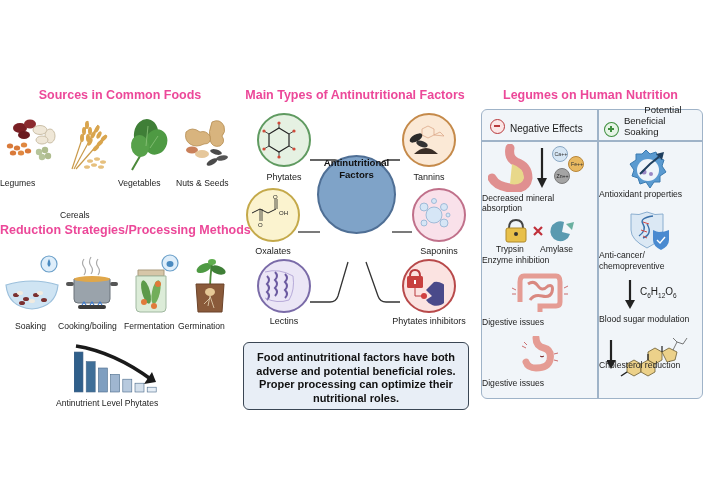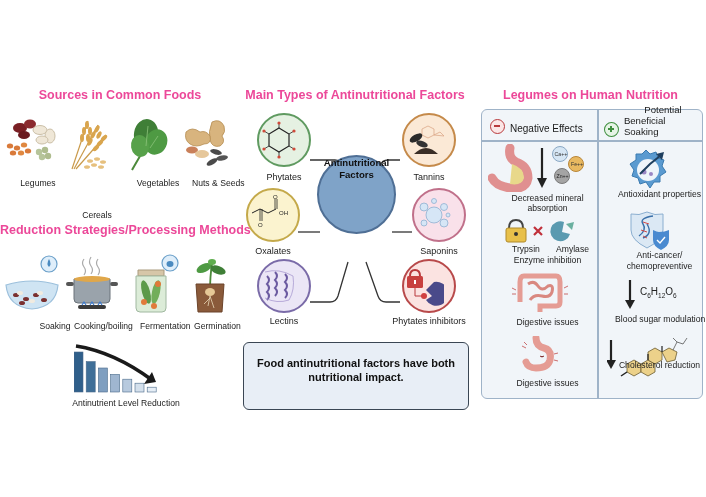--- a/index.html
+++ b/index.html
@@ -1,23 +1,23 @@
 <!DOCTYPE html>
 <html><head>
 <meta charset="utf-8">
 <style>
   * { box-sizing: border-box; margin: 0; padding: 0; }
   body { width: 706px; height: 497px; background: #ffffff; font-family: "Liberation Sans", sans-serif; color: #222; position: relative; overflow: hidden; }
   .abs { position: absolute; }
   .h2 { font-weight: bold; font-size: 12.5px; color: #ec4899; text-align: center; white-space: nowrap; }
-  .lbl { font-size: 8.6px; color: #222; text-align: center; white-space: nowrap; padding-left: 16px; }
+  .lbl { font-size: 8.6px; color: #222; white-space: nowrap; }
   .lbl-b { font-size: 9px; color: #222; text-align: center; white-space: nowrap; }
   svg { display: block; }
   .circle { position: absolute; border-radius: 50%; border: 2px solid; display:flex; align-items:center; justify-content:flex-start; }
-  .summary { position:absolute; left:243px; top:342px; width:226px; height:68px; background:#e8eef6; border:1.5px solid #3a4654; border-radius:6px; font-weight:bold; font-size:11px; line-height:13.6px; text-align:center; padding-top:14px; color:#111; }
+  .summary { position:absolute; left:243px; top:342px; width:226px; height:68px; background:#e8eef6; border:1.5px solid #3a4654; border-radius:6px; font-weight:bold; font-size:11px; line-height:13.6px; text-align:center; padding-top:8px; color:#111; }
   .panel { position:absolute; left:481px; top:109px; width:222px; height:290px; border:1.5px solid #9fb3c8; border-radius:6px; background:#f1f5f9; }
   .col-div { position:absolute; left:115px; top:0; width:1.5px; height:100%; background:#9fb3c8; }
   .hdr-div { position:absolute; left:0; top:30px; width:100%; height:1.5px; background:#9fb3c8; }
   .hdr { position:absolute; font-weight:normal; font-size:10px; color:#1a1a1a; display:flex; align-items:flex-end; }
 </style>
 </head>
 <body>
 
 <div class="abs h2" style="left:0;top:88px;width:240px;">Sources in Common Foods</div>
 
@@ -171,21 +171,21 @@
       <rect x="61" y="41.2" width="9" height="8.8" fill="#d4e0ec" stroke="#4a6a8a" stroke-width="0.6"></rect>
       <rect x="48.8" y="37.2" width="9" height="12.8" fill="#b8cade" stroke="#4a6a8a" stroke-width="0.6"></rect>
       <rect x="36.599999999999994" y="32.4" width="9" height="17.6" fill="#9fb6d0" stroke="#4a6a8a" stroke-width="0.6"></rect>
       <rect x="24.4" y="26" width="9" height="24" fill="#7f9fc0" stroke="#4a6a8a" stroke-width="0.6"></rect>
       <rect x="12.2" y="19.6" width="9" height="30.4" fill="#3f6f98" stroke="#4a6a8a" stroke-width="0.6"></rect>
       <rect x="0" y="10" width="9" height="40" fill="#2f5f8a" stroke="#4a6a8a" stroke-width="0.6"></rect>
     <path d="M2 4 Q40 10 78 38" stroke="#1a1a1a" stroke-width="3.5" fill="none"></path>
     <path d="M70 42 L82 40 L78 30Z" fill="#1a1a1a"></path>
   </svg>
 </div>
-<div class="abs lbl" style="left:56px;top:398px;width:124px;">Antinutrient Level Reduction</div>
+<div class="abs lbl" style="left:56px;top:398px;width:124px;">Antinutrient Level Phytates</div>
 
 <div class="abs h2" style="left:240px;top:88px;width:230px;">Main Types of Antinutritional Factors</div>
 
 <svg class="abs" style="left:240px;top:100px;" width="230" height="240">
   <path d="M70 60 H95 Q100 60 102 66 L116 100" stroke="#333" stroke-width="1.3" fill="none"></path>
   <path d="M160 60 H148 Q142 60 140 66 L126 100" stroke="#333" stroke-width="1.3" fill="none"></path>
   <path d="M58 132 H80" stroke="#333" stroke-width="1.3" fill="none"></path>
   <path d="M172 132 H152" stroke="#333" stroke-width="1.3" fill="none"></path>
   <path d="M70 202 H90 Q96 202 98 196 L108 162" stroke="#333" stroke-width="1.3" fill="none"></path>
   <path d="M160 202 H146 Q140 202 138 196 L126 162" stroke="#333" stroke-width="1.3" fill="none"></path>
@@ -278,21 +278,23 @@
     <rect x="10" y="14" width="2" height="4" fill="#fff"></rect>
     <path d="M11 22 V30 H18" stroke="#b8393c" stroke-width="1" fill="none"></path>
     <circle cx="20" cy="30" r="3" fill="#d04040"></circle>
     <path d="M30 16 A12 12 0 1 1 22 34 L28 30 L22 24Z" fill="#4a4a8a"></path>
   </svg>
 </div>
 <div class="abs lbl-b" style="left:388px;top:316px;width:82px;">Phytates inhibitors</div>
 
 <div class="summary">
   <div>Food antinutritional factors have both</div>
-  <div>nutritional impact.</div>
+  <div>adverse and potential beneficial roles.</div>
+  <div>Proper processing can optimize their</div>
+  <div>nutritional roles.</div>
 </div>
 
 <div class="abs h2" style="left:475px;top:88px;width:231px;">Legumes on Human Nutrition</div>
 
 <div class="panel">
   <div class="col-div"></div>
   <div class="hdr-div"></div>
 
   <div class="hdr" style="left:8px;top:6px;height:18px;">
     <span style="display:inline-block;width:15px;height:15px;border:1.6px solid #b8393c;border-radius:50%;position:relative;margin-right:5px;background:#fbe6e6;">

